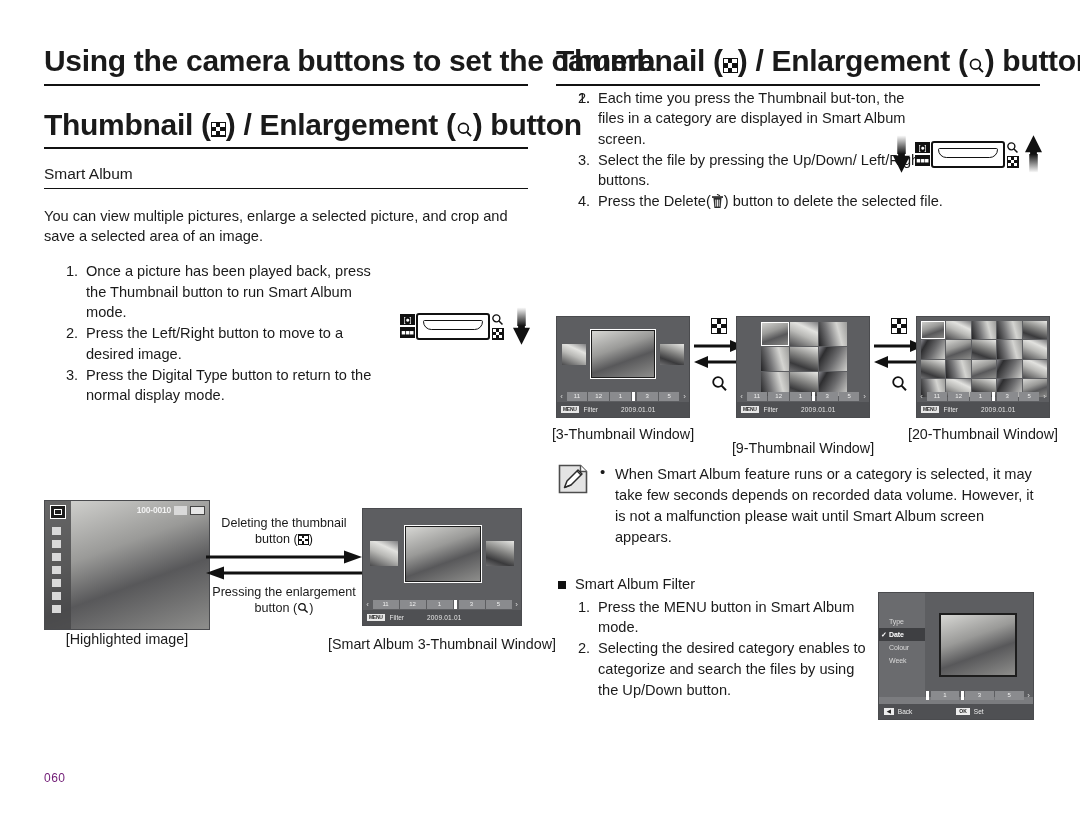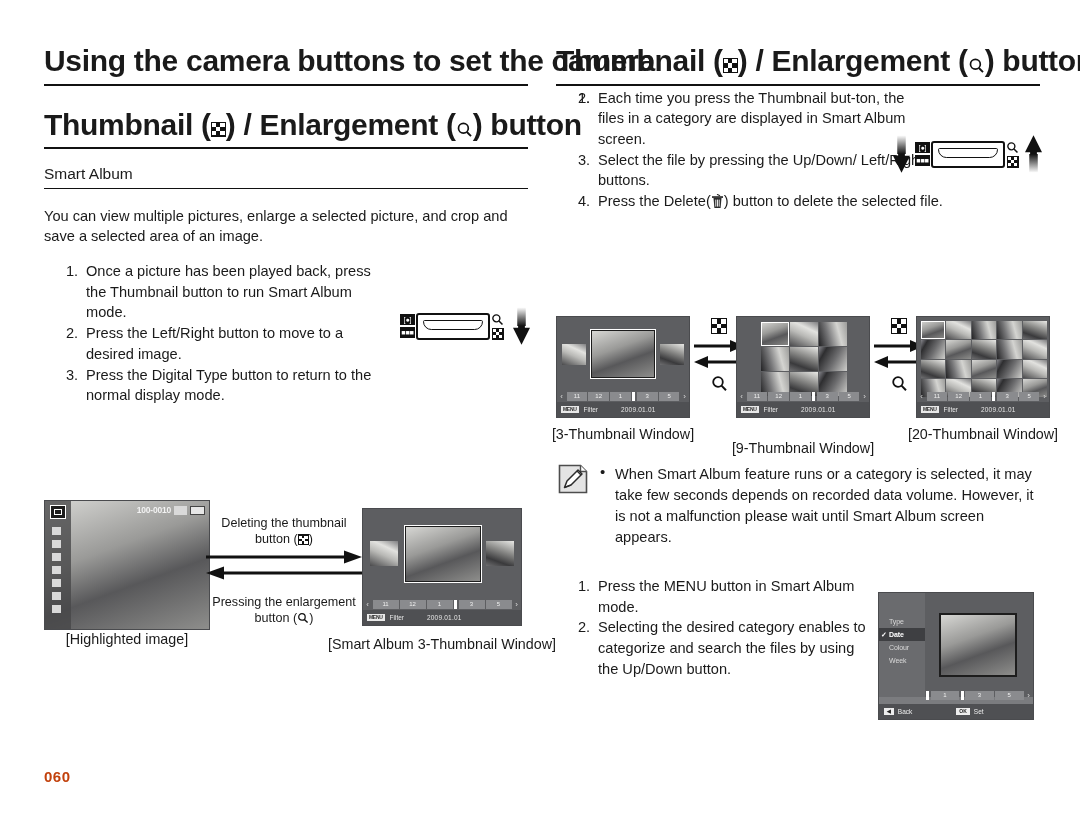--- a/index.html
+++ b/index.html
@@ -136,21 +136,21 @@
     position:absolute; left:0; right:0; bottom:0; height:15px; background:#4f5053;
     display:flex; align-items:center; font-size:6.5px; color:#eee; gap:4px; padding-left:5px;
   }
   .key-chip {
     background:#ededed; color:#222; font-size:5px; font-weight:bold;
     padding:1px 3px; line-height:1;
   }
 
   .pagenum {
     position:absolute; left:44px; bottom:30px;
-    font-size:15px; font-weight:bold; color:#c2410c; letter-spacing:0.5px;
+    font-size:12px; font-weight:normal; color:#701a75; letter-spacing:0.5px;
   }
 
   .arrow-lbl { font-size: 12.6px; text-align:center; line-height:1.3; }
 </style>
 </head>
 <body>
 
 <div class="page">
 
   <div class="col-left">
@@ -243,21 +243,21 @@
     <div class="arrow-lbl">
       <div>Deleting the thumbnail</div>
       <div><span>button (</span><span class="gl gl-thumb" style="width:11px;height:11px;"><i style="width:3.1px;height:3.1px;"></i><i style="width:3.1px;height:3.1px;"></i><i style="width:3.1px;height:3.1px;"></i><i style="width:3.1px;height:3.1px;"></i><i style="width:3.1px;height:3.1px;left:3.95px;top:3.95px;"></i></span><span>)</span></div>
     </div>
     <svg width="156" height="34" viewBox="0 0 156 34" style="display:block;margin-top:2px;">
       <line x1="0" y1="7" x2="142" y2="7" stroke="#111" stroke-width="3"></line>
       <polygon points="156,7 138,0.5 138,13.5" fill="#111"></polygon>
       <line x1="14" y1="23" x2="156" y2="23" stroke="#111" stroke-width="3"></line>
       <polygon points="0,23 18,16.5 18,29.5" fill="#111"></polygon>
     </svg>
-    <div class="arrow-lbl" style="margin-top:10px;">
+    <div class="arrow-lbl" style="margin-top:0;">
       <div>Pressing the enlargement</div>
       <div><span>button (</span><svg width="12" height="12" viewBox="0 0 17 17" style="vertical-align:-2px;">
             <circle cx="7" cy="7" r="4.6" fill="none" stroke="#111" stroke-width="1.8"></circle>
             <line x1="10.4" y1="10.5" x2="15" y2="15" stroke="#111" stroke-width="2"></line>
           </svg><span>)</span></div>
     </div>
   </div>
 
   <div class="lcd lcd-dark" style="position:absolute; left:362px; top:508px; width:160px; height:118px;">
     <div class="tcell ph-b" style="position:absolute;left:7px;top:32px;width:28px;height:25px;"></div>
@@ -500,20 +500,21 @@
       <path d="M6.5 23.5 L13 21" stroke="#2b2b2b" stroke-width="1.3" fill="none"></path>
       <path d="M19 7 L23 11" stroke="#2b2b2b" stroke-width="1.2"></path>
     </svg>
     <div style="position:relative; padding-left:17px; flex:1;">
       <span class="dot"></span>
       <div class="note-text">When Smart Album feature runs or a category is selected, it may take few seconds depends on recorded data volume. However, it is not a malfunction please wait until Smart Album screen appears.</div>
     </div>
   </div>
 
   <div style="position:absolute; left:556px; top:574px; width:320px;">
+    <div class="bullet-sq">Smart Album Filter</div>
     <ol class="steps" style="margin-top:2px; margin-left:22px; width:300px;">
       <li><span class="num">1.</span><span>Press the MENU button in Smart Album mode.</span></li>
       <li><span class="num">2.</span><span>Selecting the desired category enables to categorize and search the files by using the Up/Down button.</span></li>
     </ol>
   </div>
 
   <div class="lcd" style="position:absolute; left:878px; top:592px; width:156px; height:128px; background:#7b7c7f;">
     <div style="position:absolute;left:46px;top:0;right:0;bottom:22px;background:#5d5e61;"></div>
     <div class="tcell ph-a" style="position:absolute;left:60px;top:20px;width:78px;height:64px;border:2px solid #1d1d1d;"></div>
 

